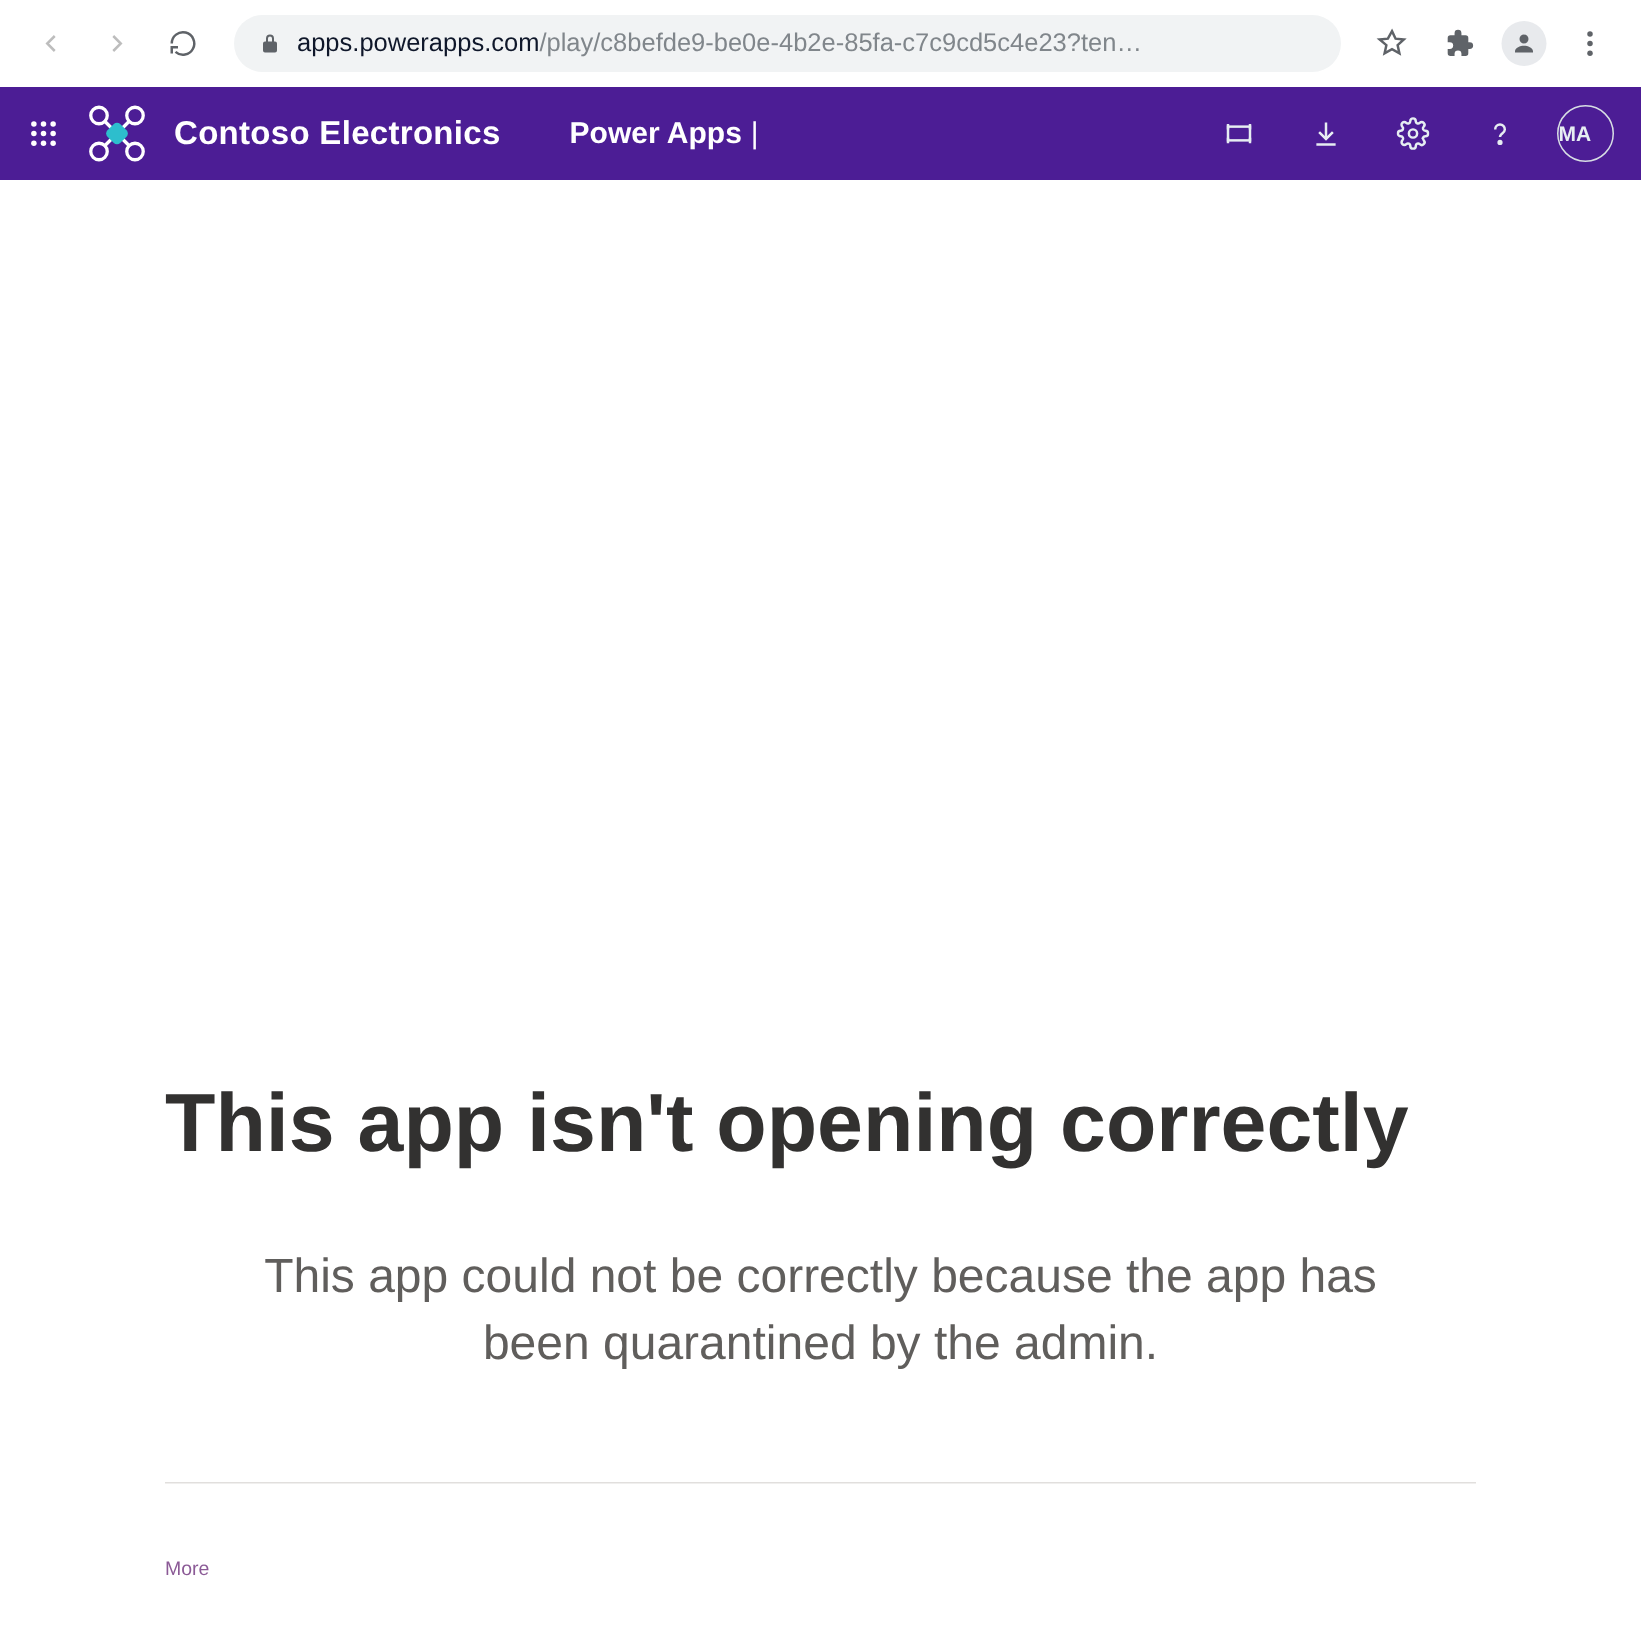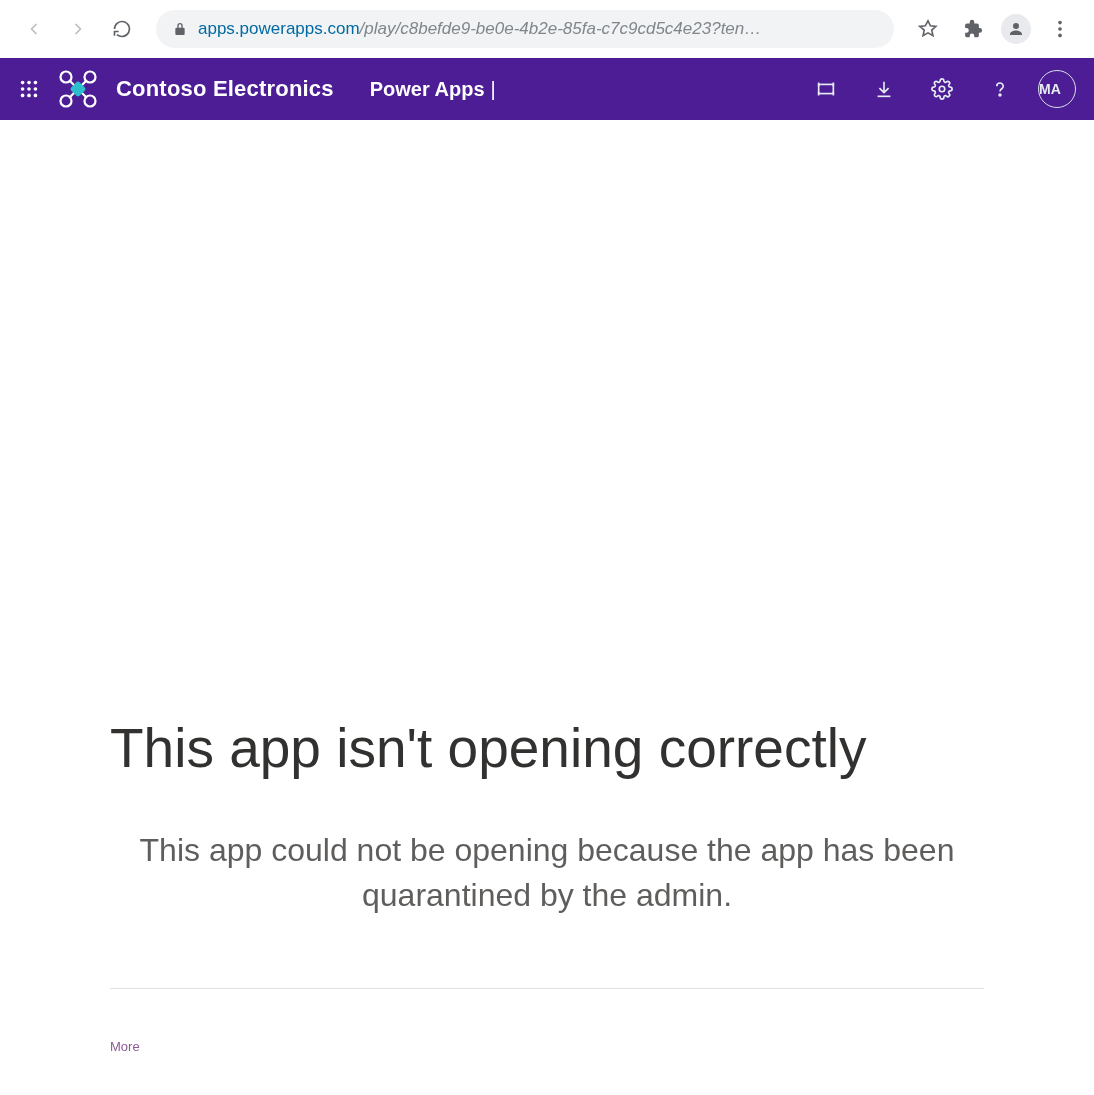--- a/index.html
+++ b/index.html
@@ -39,22 +39,22 @@
       padding: 0 16px;
       margin: 0 8px;
       gap: 10px;
       color: #5f6368;
       font-size: 17px;
       overflow: hidden;
       white-space: nowrap;
     }
     .address-bar .lock-icon svg { width: 16px; height: 16px; display: block; }
     .url-text { flex: 1; overflow: hidden; text-overflow: ellipsis; }
-    .url-host { color: #0369a1; }
-    .url-path { color: #80868b; font-style: italic; }
+    .url-host { color: #0f172a; }
+    .url-path { color: #80868b; }
     .chrome-action {
       width: 36px; height: 36px;
       display:flex; align-items:center; justify-content:center;
       color:#5f6368;
       border-radius:50%;
       cursor:pointer;
     }
     .chrome-action svg { width: 22px; height: 22px; }
     .profile-dot {
       width: 30px; height: 30px;
@@ -76,21 +76,21 @@
       padding: 0 18px;
       color: #fff;
       gap: 18px;
     }
     .app-topbar { background: #4c1d95; }
     .waffle { display:flex; align-items:center; justify-content:center; cursor:pointer; }
     .waffle svg { width: 22px; height: 22px; }
     .brand-logo { display:flex; align-items:center; justify-content:center; }
     .brand-logo svg { width: 40px; height: 40px; }
     .brand-name { font-size: 22px; font-weight: 700; letter-spacing: .2px; }
-    .app-label { font-size: 20px; font-weight: 600; margin-left: 18px; display:flex; align-items:center; gap:6px; }
+    .app-label { font-size: 20px; font-weight: 600; margin-left: 28px; display:flex; align-items:center; gap:6px; }
     .app-label .divider { font-weight:300; }
     .spacer { flex: 1; }
     .topbar-icon {
       width: 40px; height: 40px;
       display:flex; align-items:center; justify-content:center;
       color:#e6edf2;
       cursor:pointer;
     }
     .topbar-icon svg { width: 22px; height:22px; }
     .avatar {
@@ -106,21 +106,21 @@
     .content {
       padding: 0 110px;
       height: calc(100% - 58px - 62px);
       display: flex;
       flex-direction: column;
       justify-content: flex-end;
     }
     .error-block { padding-bottom: 40px; }
     .error-title {
       font-size: 55px;
-      font-weight: 400;
+      font-weight: 700;
       color: #323130;
       line-height: 1.18;
       margin-bottom: 48px;
     }
     .error-msg {
       font-size: 32px;
       font-weight: 300;
       color: #605e5c;
       line-height: 1.4;
       text-align: center;
@@ -255,17 +255,17 @@
     </svg>
   </div>
   <div class="avatar">
     <span>MA</span>
   </div>
 </div>
 
 <div class="content">
   <div class="error-block">
     <h1 class="error-title">This app isn't opening correctly</h1>
-    <p class="error-msg">This app could not be opening because the app has been quarantined by the admin.</p>
+    <p class="error-msg">This app could not be correctly because the app has been quarantined by the admin.</p>
     <div class="hr"></div>
     <a class="more-link">More</a>
   </div>
 </div>
 
 </body></html>

